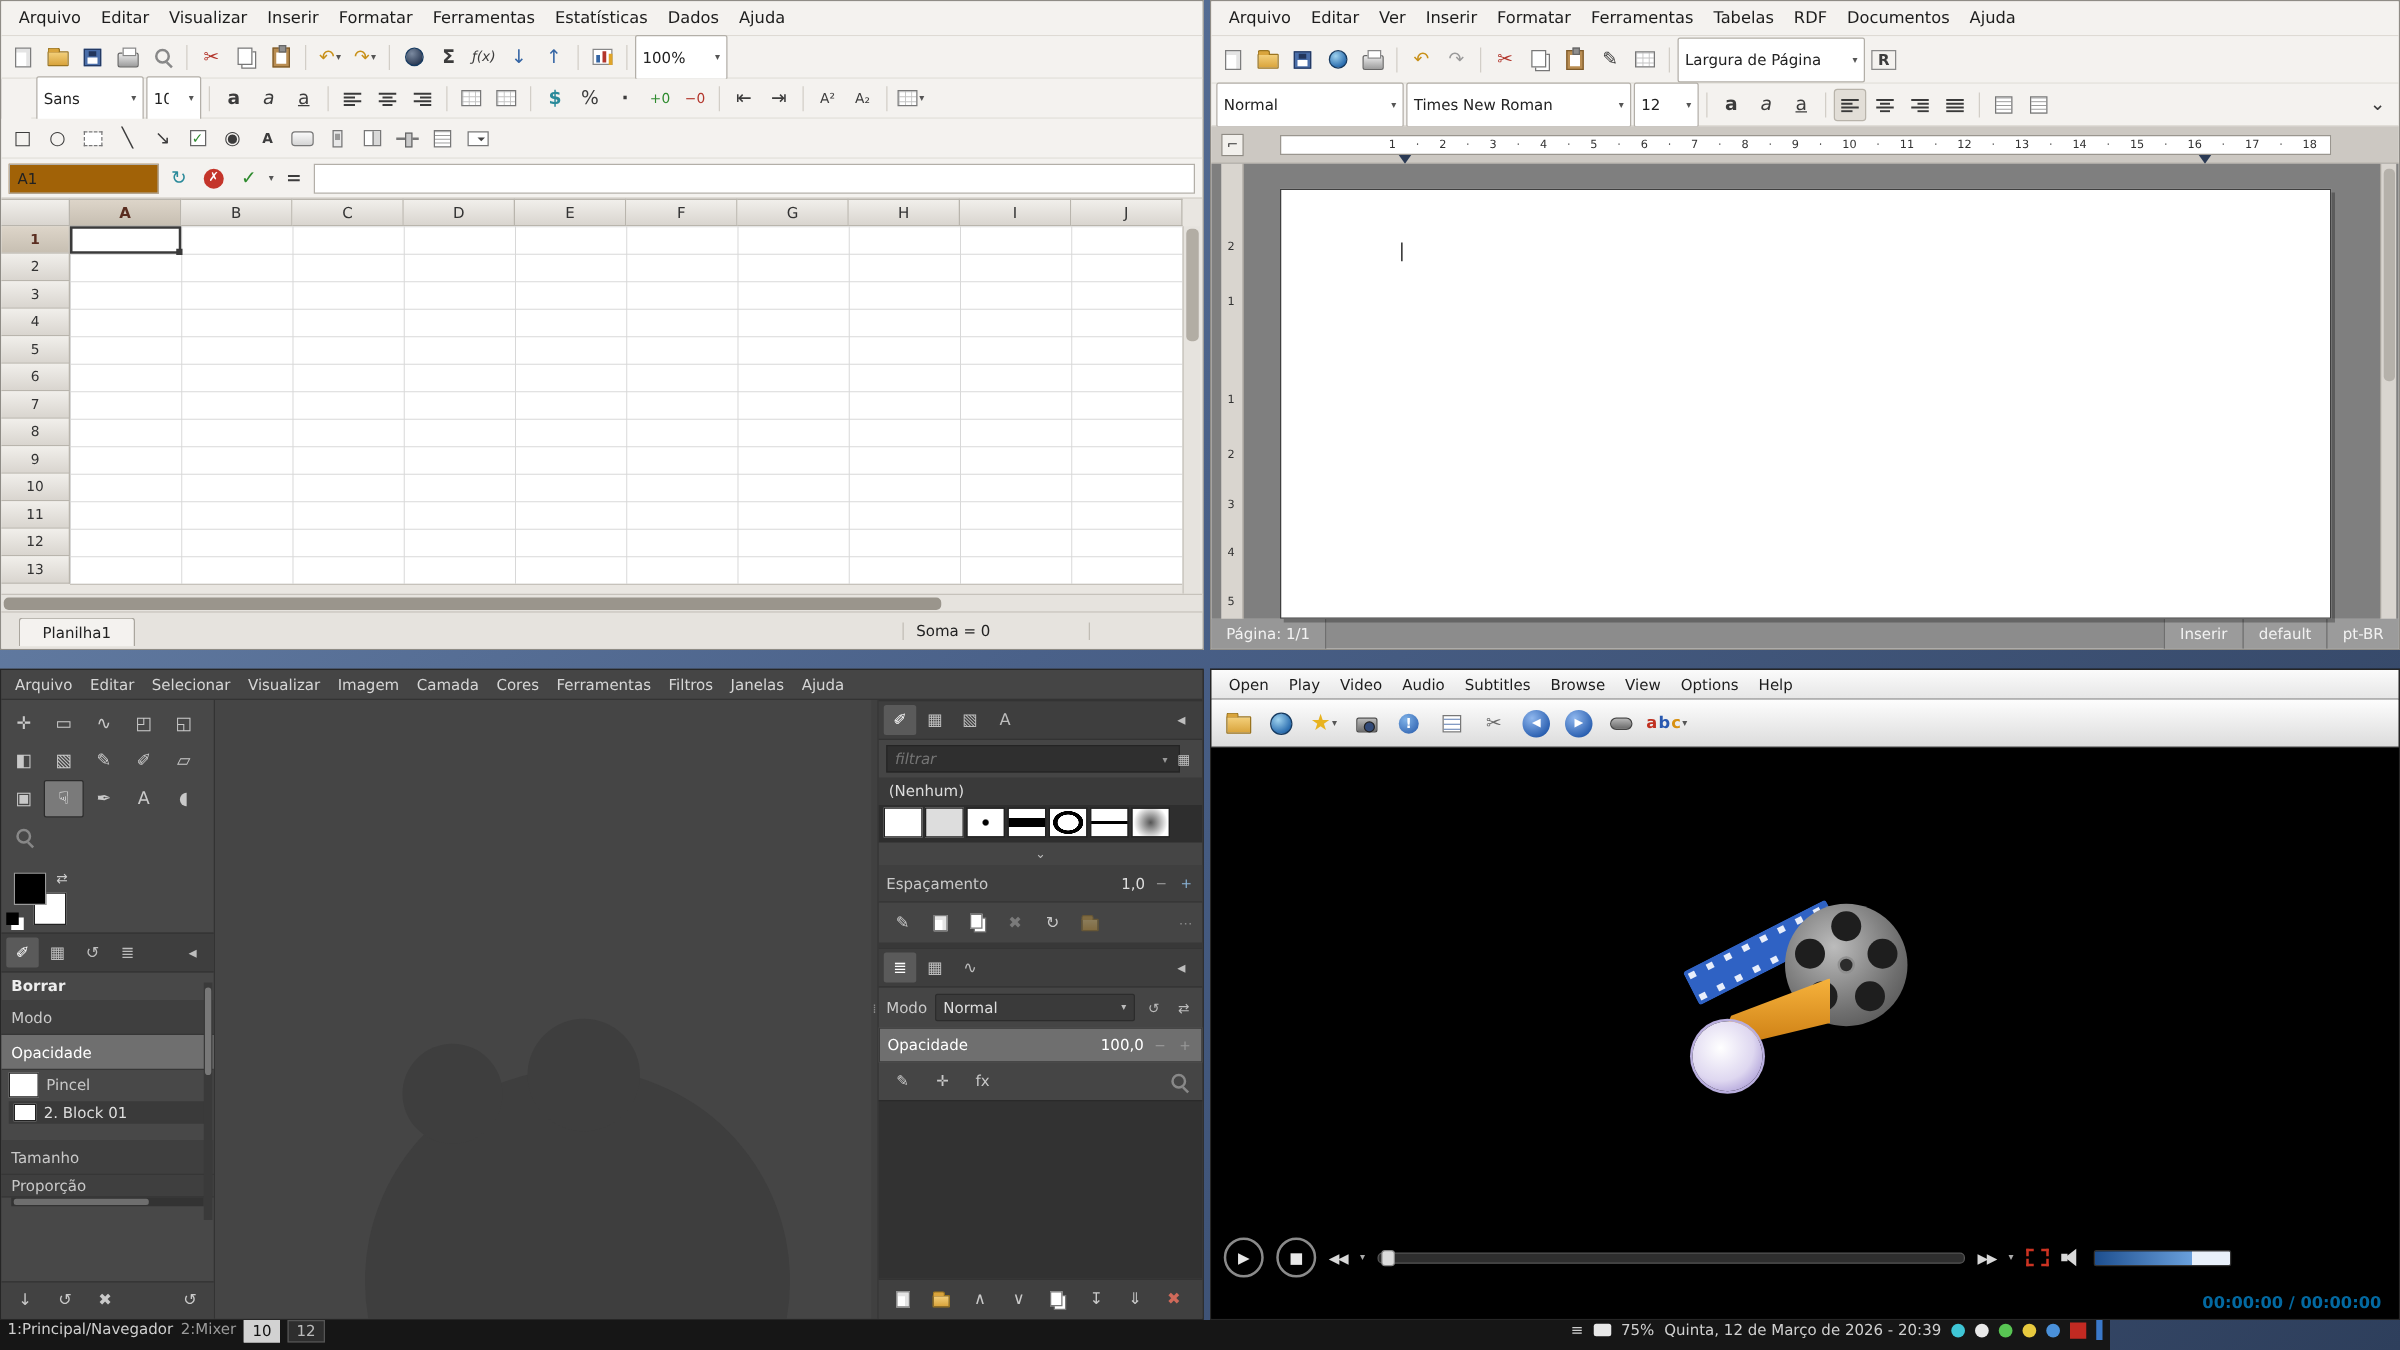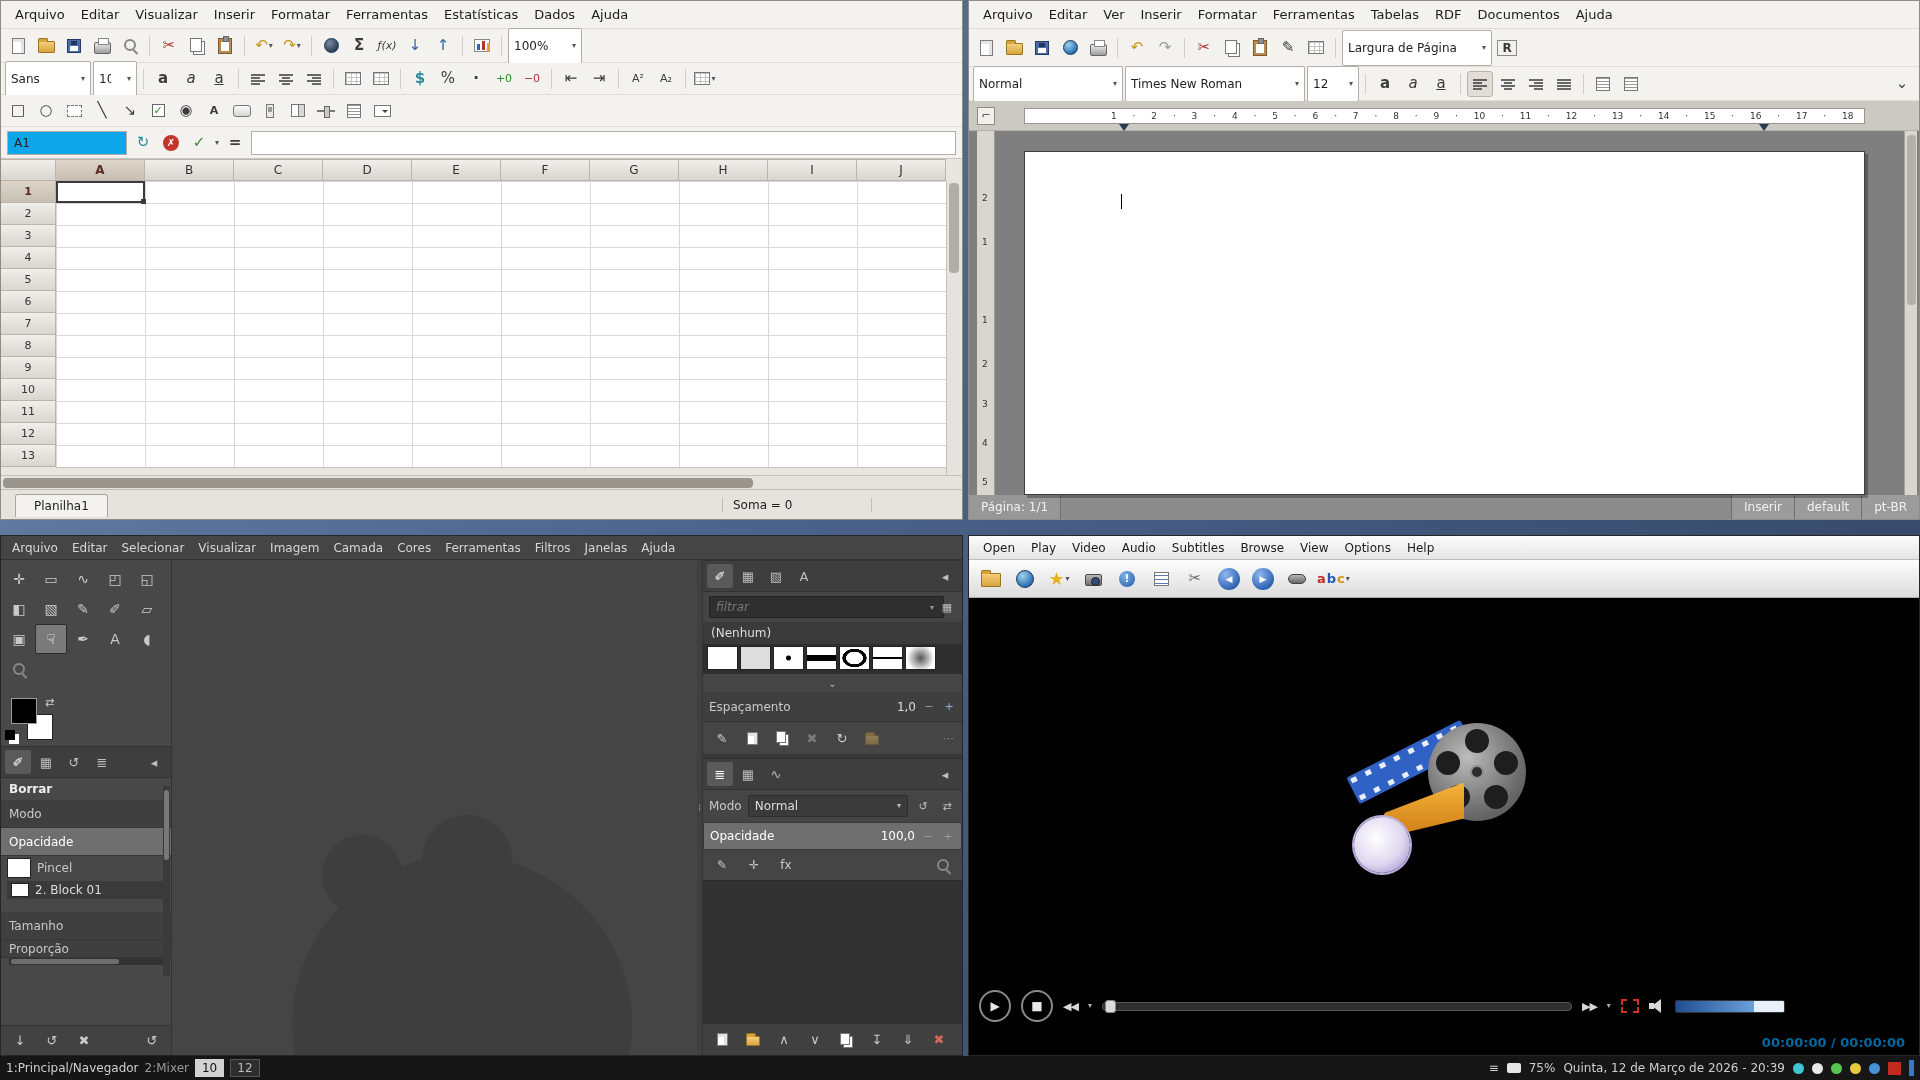--- a/index.html
+++ b/index.html
@@ -4,27 +4,27 @@
 <style>
   *{margin:0;padding:0;box-sizing:border-box;}
   html,body{width:1920px;height:1080px;}
   body{position:relative;overflow:hidden;font-family:"DejaVu Sans","Liberation Sans",sans-serif;
        background:linear-gradient(135deg,#6d87ac 0%,#4a6189 45%,#2e3f5c 100%);}
   .window{position:absolute;overflow:hidden;}
   #gnumeric{left:0;top:0;width:963px;height:520px;background:#f4f2ef;display:flex;flex-direction:column;border:1px solid #8f8c86;}
   #abiword{left:968px;top:0;width:952px;height:520px;background:#efedea;display:flex;flex-direction:column;border:1px solid #8f8c86;}
   #gimp{left:0;top:535px;width:963px;height:521px;background:#454545;display:flex;flex-direction:column;border:1px solid #262626;}
   #smplayer{left:968px;top:535px;width:952px;height:521px;background:#000;display:flex;flex-direction:column;border:1px solid #262626;}
-  #taskbar{left:0;top:1056px;width:1920px;height:24px;background:#161616;display:flex;align-items:center;gap:6px;padding:0 6px;color:#cfcfcf;font-size:12px;}
+  #taskbar{left:0;top:1056px;width:1688px;height:24px;background:#161616;display:flex;align-items:flex-start;gap:6px;padding:0 6px;color:#cfcfcf;font-size:12px;}
 
   
   .menubar{display:flex;align-items:center;height:28px;padding:0 6px;font-size:13px;color:#1d1d1d;background:#f4f2ef;border-bottom:1px solid #dedad4;}
   .menubar .mi{padding:3px 8px;border-radius:2px;white-space:nowrap;}
   .toolbar{display:flex;align-items:center;padding:0 4px;gap:2px;background:#f4f2ef;border-bottom:1px solid #e0ddd7;}
-  #gnumeric .tb1{height:34px;} #gnumeric .tb2{height:32px;} #gnumeric .tb3{height:32px;}
+  #gnumeric .tb1{height:34px;} #gnumeric .tb2{height:32px;margin-left:24px;} #gnumeric .tb3{height:32px;}
   #abiword .tb1{height:38px;} #abiword .tb2{height:34px;}
   .tbtn{min-width:26px;height:26px;display:inline-flex;align-items:center;justify-content:center;border-radius:3px;gap:1px;}
   .tbtn.pressed{background:#e2ded7;border:1px solid #b9b4ab;}
   .vsep{width:1px;height:20px;background:#d2cec7;margin:0 4px;flex:0 0 auto;}
   .g{font-size:15px;line-height:1;color:#3c3c3c;}
   .g.sm{font-size:11px;} .g.red{color:#b3362c;} .g.gold{color:#c89018;} .g.blue{color:#3465a4;} .g.teal{color:#2a8a9a;} .g.green{color:#2e8b2e;}
   .g.it{font-style:italic;} .g.bo{font-weight:bold;} .g.un{text-decoration:underline;}
   .car{font-size:8px;color:#555;line-height:1;}
   .combo{display:inline-flex;align-items:center;justify-content:space-between;background:#fff;border:1px solid #b3afa8;height:36px;padding:0 5px;font-size:12px;color:#222;gap:16px;border-radius:2px;white-space:nowrap;}
   .cval{overflow:hidden;white-space:nowrap;}
@@ -76,21 +76,21 @@
   .sh-fs .c1{left:0;top:0;border-left:2px solid #cc3322;border-top:2px solid #cc3322;}
   .sh-fs .c2{right:0;top:0;border-right:2px solid #cc3322;border-top:2px solid #cc3322;}
   .sh-fs .c3{left:0;bottom:0;border-left:2px solid #cc3322;border-bottom:2px solid #cc3322;}
   .sh-fs .c4{right:0;bottom:0;border-right:2px solid #cc3322;border-bottom:2px solid #cc3322;}
   .sh-spk{width:16px;height:14px;}
   .sh-spk::before{content:"";position:absolute;left:0;top:4px;width:5px;height:6px;background:#d8d8d8;}
   .sh-spk::after{content:"";position:absolute;left:3px;top:0;border:7px solid transparent;border-right:9px solid #d8d8d8;border-left:0;}
 
   
   .formulabar{height:32px;display:flex;align-items:center;gap:4px;padding:0 6px;background:#f4f2ef;border-bottom:1px solid #c9c5be;}
-  .cellref{width:120px;height:24px;background:#0ea5e9;border:1px solid #b3afa8;display:flex;align-items:center;padding:0 6px;font-size:12px;color:#222;}
+  .cellref{width:120px;height:24px;background:#a16207;border:1px solid #b3afa8;display:flex;align-items:center;padding:0 6px;font-size:12px;color:#222;}
   .fbtn{width:24px;height:24px;display:flex;align-items:center;justify-content:center;}
   .cancelc{width:16px;height:16px;border-radius:50%;background:#c4352a;color:#fff;font-size:10px;line-height:16px;text-align:center;}
   .fb-input{flex:1;height:24px;background:#fff;border:1px solid #b3afa8;font-size:12px;padding:0 6px;color:#222;}
 
   
   .sheet{flex:1;display:flex;flex-direction:column;background:#e9e6e1;min-height:0;}
   .shead{display:flex;height:22px;}
   .corner{width:55px;height:22px;background:linear-gradient(#f1efeb,#d9d5cf);border:1px solid #b9b5ad;border-left:none;}
   .chdr{width:89px;height:22px;background:linear-gradient(#f1efeb,#d9d5cf);border:1px solid #b9b5ad;border-left:none;display:flex;align-items:center;justify-content:center;font-size:12px;color:#333;}
   .chdr.sel,.rhdr.sel{background:linear-gradient(#ddd5c9,#c7bfb2);font-weight:bold;color:#5a2d20;}

